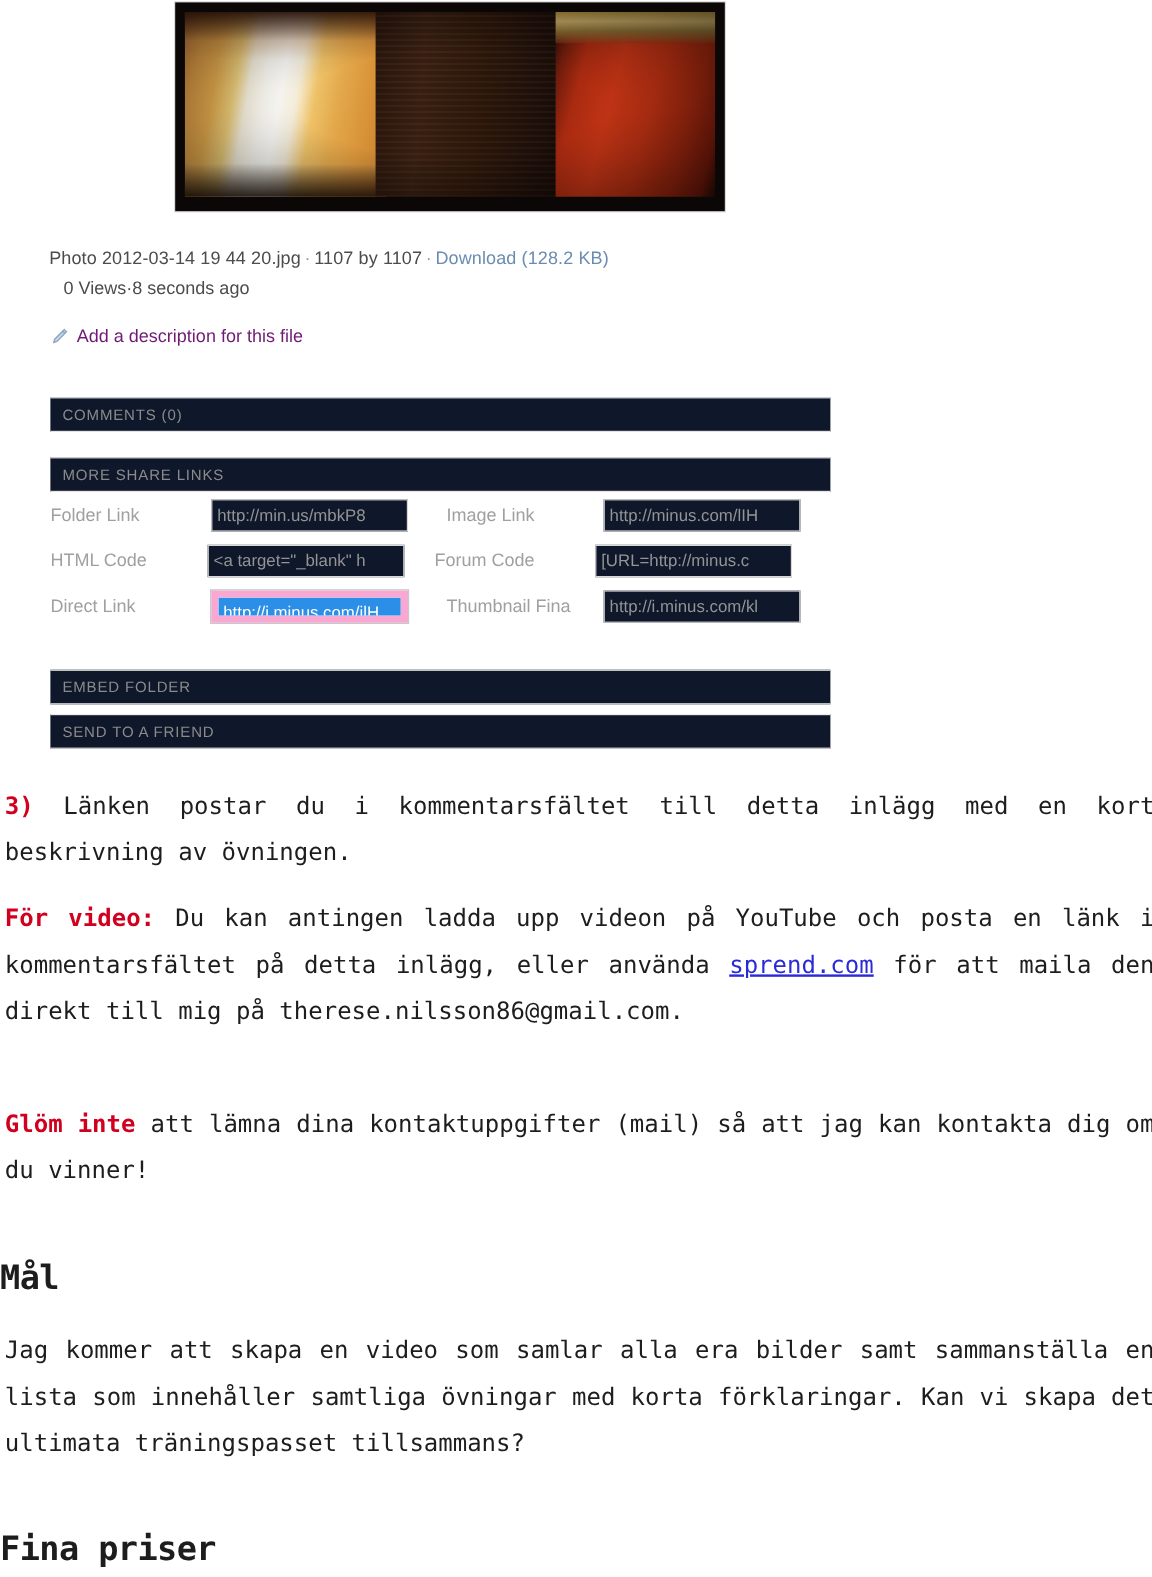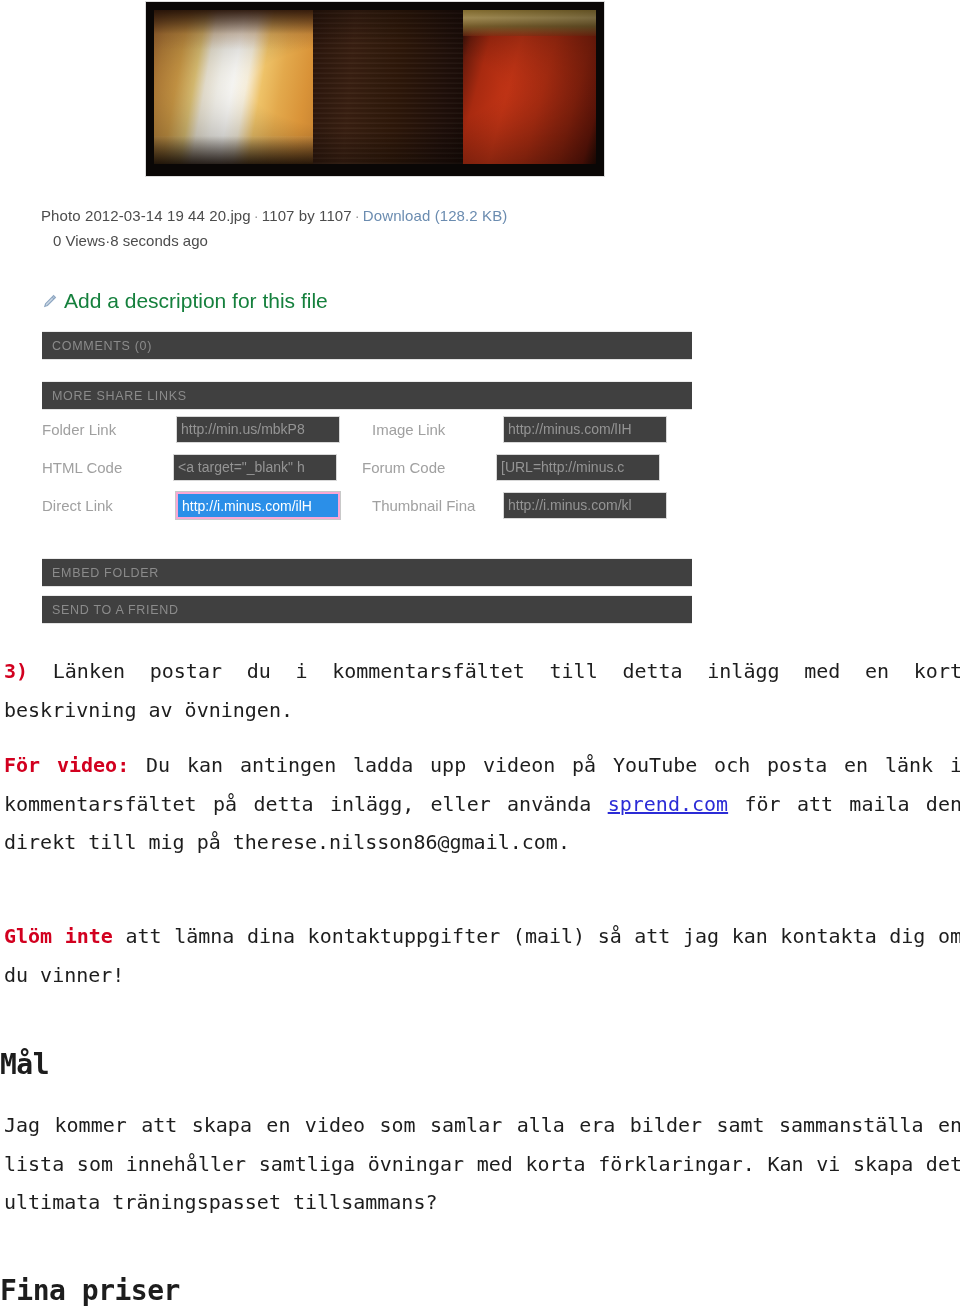--- a/index.html
+++ b/index.html
@@ -134,43 +134,43 @@
     top: 228px;
     font-size: 15px;
     color: #4c4c4c;
     line-height: 26px;
     white-space: nowrap;
   }
 
   .desc-row {
     position: absolute;
     left: 29px;
-    top: 289px;
+    top: 272px;
     display: flex;
     align-items: center;
     gap: 7px;
-    font-size: 21px;
-    color: #15803d;
+    font-size: 15px;
+    color: #701a75;
     white-space: nowrap;
   }
   .pencil-icon {
     display: inline-block;
     width: 15px;
     height: 15px;
     position: relative;
     transform: rotate(0deg);
   }
   .pencil-icon svg { display: block; }
 
   .bar {
     position: absolute;
     left: 29px;
     width: 650px;
     height: 29px;
-    background: #404040;
+    background: #0f172a;
     border-top: 1px solid #ececec;
     border-bottom: 1px solid #e3e3e3;
     box-sizing: border-box;
     display: flex;
     align-items: center;
     padding-left: 10px;
     font-size: 12.5px;
     letter-spacing: 0.7px;
     color: #8b8b8b;
     font-weight: 400;
@@ -203,31 +203,31 @@
     color: #a0a0a0;
     white-space: nowrap;
   }
   .share-cell.left  .share-label { width: 134px; }
   .share-cell.right .share-label { width: 131px; }
   .share-input {
     width: 164px;
     height: 27px;
     box-sizing: border-box;
     border: 1px solid #d8d8d8;
-    background: #404040;
+    background: #0f172a;
     font-family: "Liberation Sans", sans-serif;
     font-size: 14px;
     color: #949494;
     padding: 0 4px;
     line-height: 25px;
     white-space: nowrap;
     overflow: hidden;
   }
   .share-input.focused {
-    border: 2px solid #f9a8d4;
+    border: 6px solid #f9a8d4;
     outline: 1px solid #c9c9c9;
     color: #ffffff;
     padding: 0;
   }
   .share-input.focused .sel {
     background: #2b8fe8;
     color: #ffffff;
     display: block;
     padding: 0 4px;
     line-height: 25px;

